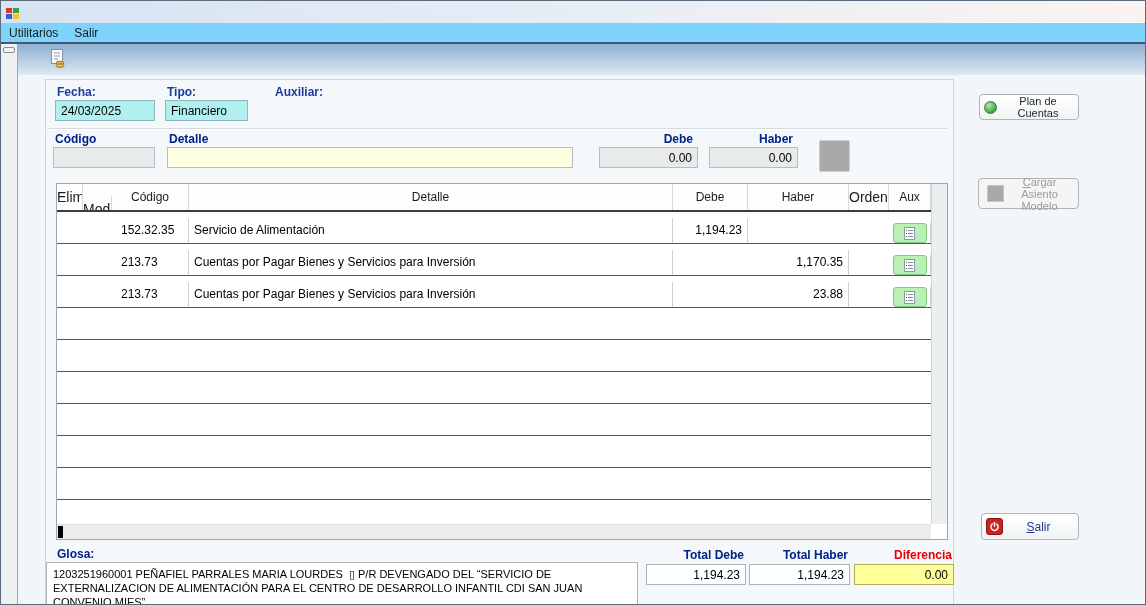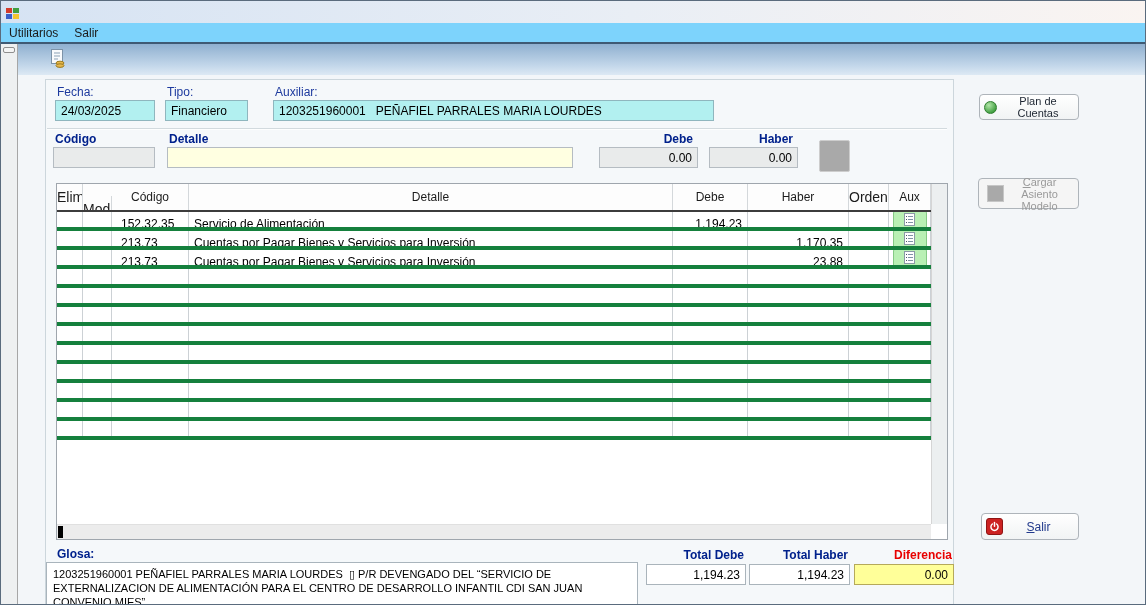--- a/index.html
+++ b/index.html
@@ -24,21 +24,21 @@
   .grip { position:absolute; left:2px; top:3px; width:12px; height:6px; background:#f5f5f5; border:1px solid #8e8e8e; border-radius:2px; }
 
   
   .toolbar { position:absolute; left:17px; top:43px; width:1129px; height:31px;
     background:linear-gradient(to bottom,#8fb0d0,#c3d7ea 70%,#dde9f4); }
   .toolbtn { position:absolute; left:27px; top:3px; width:26px; height:26px; background:transparent; border:1px solid transparent; border-radius:2px; }
 
   
   .form-panel { position:absolute; left:44px; top:78px; width:909px; height:527px; border:1px solid #ccd6dc; background:#f5f8fa; }
 
-  .lbl { position:absolute; font-size:12px; color:#1d3a9e; }
+  .lbl { position:absolute; font-size:12px; color:#1d3a9e;font-weight:bold; }
   .lbl.bold { font-weight:bold; color:#00218c; }
   .lbl.red { color:var(--diferencia-red,#e80000); font-weight:bold; }
   .lbl.right { text-align:right; }
 
   .field { position:absolute; font-size:12px; color:#000; border:1px solid #8fb6be; padding:0 5px; height:21px; font-family:"Liberation Sans","DejaVu Sans",sans-serif; }
   .field.cyan { background:var(--field-cyan,#b2f0f0); }
   .field.gray { background:#e9ebeb; border-color:#b5bcc2; }
   .field.yellow { background:var(--field-yellow,#ffffe1); border-color:#b5bcc2; }
   .field.white { background:#fff; border-color:#aab4bb; }
   .field.dif { background:var(--diferencia-yellow,#ffff99); border-color:#b5a95a; }
@@ -47,21 +47,21 @@
   .sep { position:absolute; left:46px; top:127px; width:900px; height:1px; background:#d2dade; box-shadow:0 1px 0 #fdfefe; }
 
   .graysq-btn { position:absolute; left:818px; top:139px; width:31px; height:32px; background:#a9a9a9; border:1px solid #cdcdcd; border-radius:2px; }
 
   
   .table-frame { position:absolute; left:55px; top:182px; width:892px; height:357px; background:#fff; border:1px solid #9fa6ad; }
   .thead { display:flex; height:28px; border-bottom:2px solid #3c3c3c; background:#fdfdfd; }
   .th { font-size:12px; color:#1c1c1c; text-align:center; line-height:26px; border-right:1px solid #d4d8db; overflow:hidden; white-space:nowrap; }
   .th.small { font-size:14px; }
   .tbody { height:312px; overflow:hidden; }
-  .tr { display:flex; height:19px; border-bottom:4px solid #15803d; }
+  .tr { display:flex; height:32px; border-bottom:1px solid #15803d;align-items:flex-end; }
   .td { border-right:1px solid #ccd1d5; font-size:12px; color:#000; line-height:25px; overflow:hidden; white-space:nowrap; display:block; }
   .td-codigo { padding-left:9px; }
   .td-detalle { padding-left:5px; }
   .td-debe,.td-haber { text-align:right; padding-right:5px; }
   .td-aux { display:flex; align-items:center; justify-content:center; }
   .auxbtn { width:34px; height:20px; background:var(--aux-green,#b9f0b4); border:1px solid #85c985; border-radius:3px; display:flex; align-items:center; justify-content:center; }
   .vscroll { position:absolute; right:0; top:0; width:16px; height:340px; background:#eceff0; border-left:1px solid #d5d5d5; }
   .hscroll { position:absolute; left:0; bottom:0; width:874px; height:15px; background:#ececec; border-top:1px solid #e0e0e0; }
   .hcaret { position:absolute; left:1px; top:1px; width:5px; height:12px; background:#000; }
 
@@ -125,21 +125,20 @@
 
   <div class="form-panel"></div>
 
   <span class="lbl" style="left:56px; top:84px;">Fecha:</span>
   <input class="field cyan" style="left: 54px; top: 99px; width: 100px;" readonly="" value="24/03/2025">
 
   <span class="lbl" style="left:166px; top:84px;">Tipo:</span>
   <input class="field cyan" style="left: 164px; top: 99px; width: 83px;" readonly="" value="Financiero">
 
   <span class="lbl" style="left:274px; top:84px;">Auxiliar:</span>
-  <input class="field cyan" style="left: 272px; top: 99px; width: 441px;" readonly="" value="1203251960001   PEÑAFIEL PARRALES MARIA LOURDES">
 
   <div class="sep"></div>
 
   <span class="lbl bold" style="left:54px; top:131px;">Código</span>
   <input class="field gray" style="left: 52px; top: 146px; width: 102px;" readonly="" value="">
 
   <span class="lbl bold" style="left:168px; top:131px;">Detalle</span>
   <input class="field yellow" style="left: 166px; top: 146px; width: 406px;" value="">
 
   <span class="lbl bold right" style="left:598px; top:131px; width:94px;">Debe</span>

